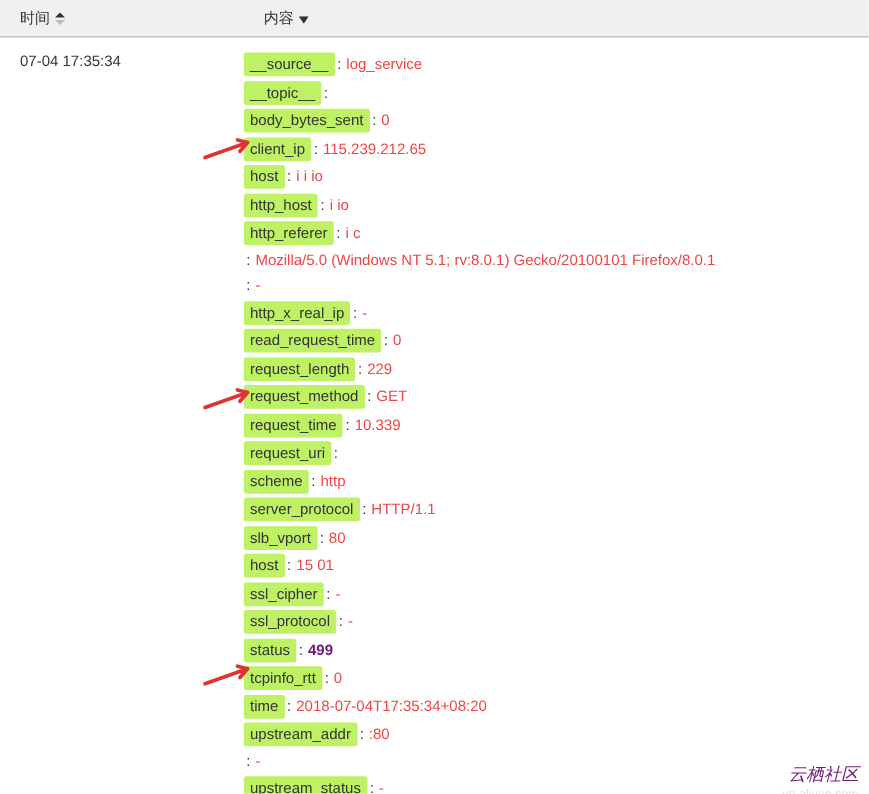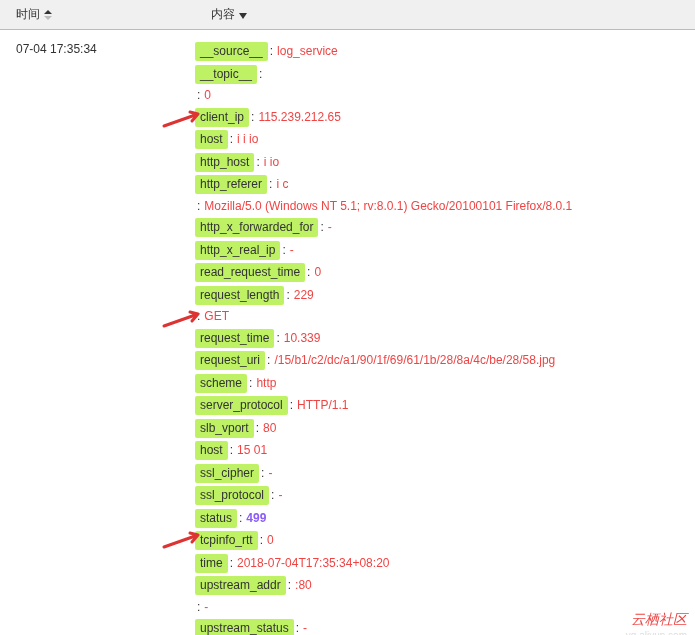--- a/index.html
+++ b/index.html
@@ -58,34 +58,34 @@
       border-radius: 2px;
       color: #333;
     }
     .colon {
       padding: 0 4px 0 2px;
       color: #333;
     }
     .field-val {
       color: #ef4444;
     }
-    .status-red { color: #8b5cf6; font-weight: bold; }
+    .status-red { color: #701a75; font-weight: bold; }
     .sort-icon { display:inline-flex; flex-direction:column; line-height:0; }
     .arrow {
       position: absolute;
       width: 42px;
       height: 18px;
       pointer-events: none;
     }
     .watermark {
       position: absolute;
       right: 8px;
       bottom: 6px;
       font-size: 14px;
-      color: #ef4444;
+      color: #701a75;
       font-style: italic;
       pointer-events: none;
     }
     .watermark-sub {
       position: absolute;
       right: 8px;
       bottom: -6px;
       font-size: 10px;
       color: #ddd;
       pointer-events: none;
@@ -121,20 +121,21 @@
         <span class="field-key">__source__</span>
         <span class="colon">:</span>
         <span class="field-val">log_service</span>
       </div>
       <div class="field-row">
         <span class="field-key">__topic__</span>
         <span class="colon">:</span>
         <span class="field-val"></span>
       </div>
       <div class="field-row">
+        <span class="field-key">body_bytes_sent</span>
         <span class="colon">:</span>
         <span class="field-val">0</span>
       </div>
       <div class="field-row">
         <span class="field-key">client_ip</span>
         <span class="colon">:</span>
         <span class="field-val">115.239.212.65</span>
       </div>
       <div class="field-row">
         <span class="field-key">host</span>
@@ -149,52 +150,51 @@
       <div class="field-row">
         <span class="field-key">http_referer</span>
         <span class="colon">:</span>
         <span class="field-val">i        c</span>
       </div>
       <div class="field-row">
         <span class="colon">:</span>
         <span class="field-val">Mozilla/5.0 (Windows NT 5.1; rv:8.0.1) Gecko/20100101 Firefox/8.0.1</span>
       </div>
       <div class="field-row">
-        <span class="field-key">http_x_forwarded_for</span>
         <span class="colon">:</span>
         <span class="field-val">-</span>
       </div>
       <div class="field-row">
         <span class="field-key">http_x_real_ip</span>
         <span class="colon">:</span>
         <span class="field-val">-</span>
       </div>
       <div class="field-row">
         <span class="field-key">read_request_time</span>
         <span class="colon">:</span>
         <span class="field-val">0</span>
       </div>
       <div class="field-row">
         <span class="field-key">request_length</span>
         <span class="colon">:</span>
         <span class="field-val">229</span>
       </div>
       <div class="field-row">
+        <span class="field-key">request_method</span>
         <span class="colon">:</span>
         <span class="field-val">GET</span>
       </div>
       <div class="field-row">
         <span class="field-key">request_time</span>
         <span class="colon">:</span>
         <span class="field-val">10.339</span>
       </div>
       <div class="field-row">
         <span class="field-key">request_uri</span>
         <span class="colon">:</span>
-        <span class="field-val">/15/b1/c2/dc/a1/90/1f/69/61/1b/28/8a/4c/be/28/58.jpg</span>
       </div>
       <div class="field-row">
         <span class="field-key">scheme</span>
         <span class="colon">:</span>
         <span class="field-val">http</span>
       </div>
       <div class="field-row">
         <span class="field-key">server_protocol</span>
         <span class="colon">:</span>
         <span class="field-val">HTTP/1.1</span>

